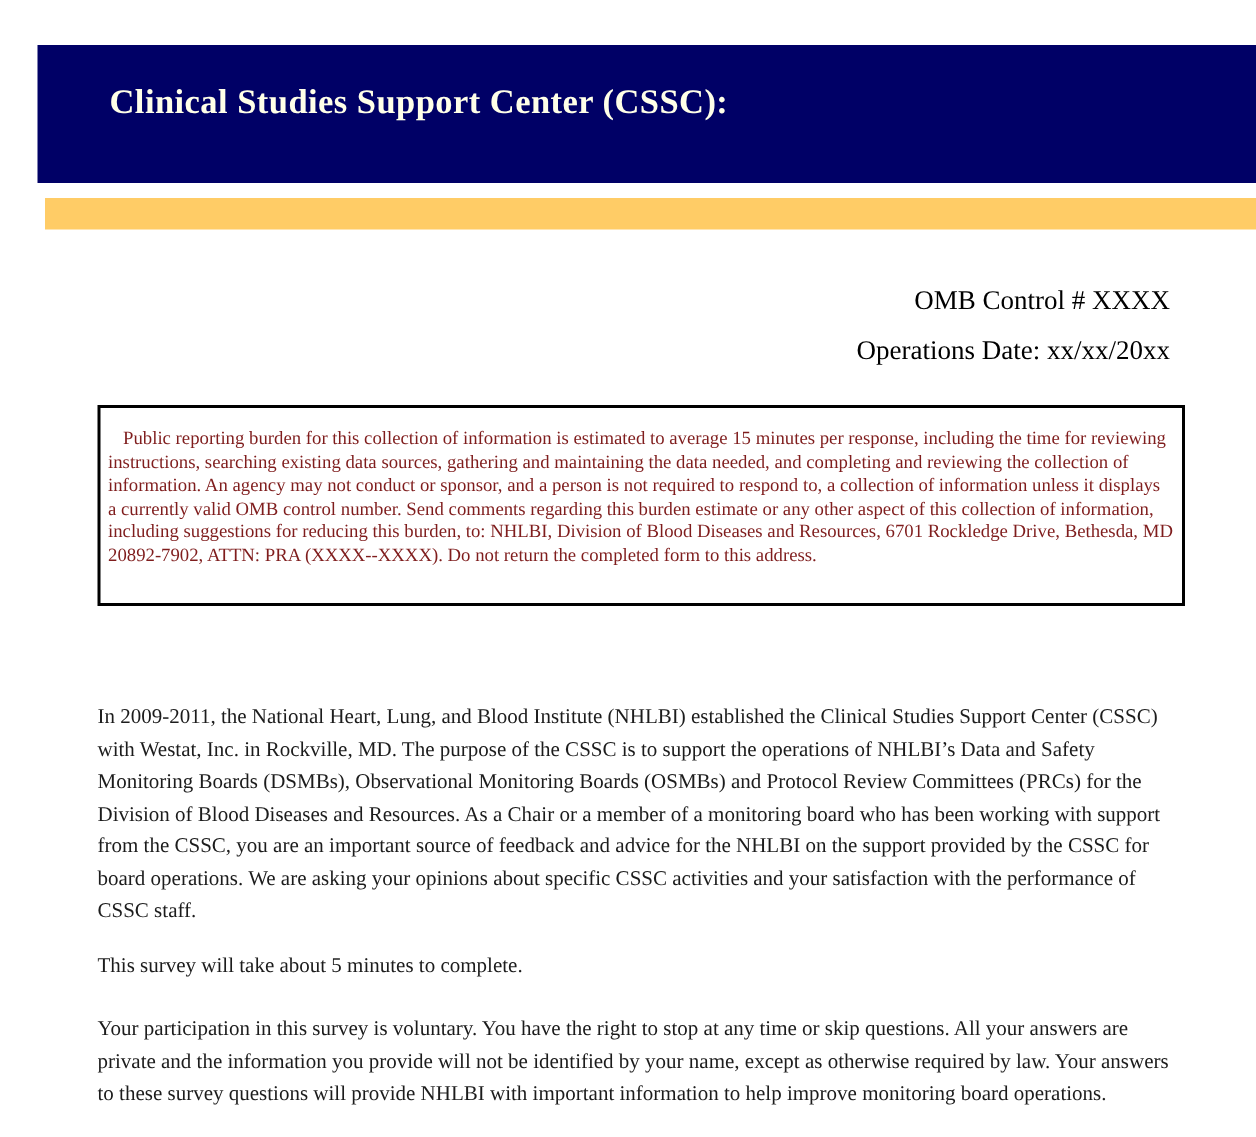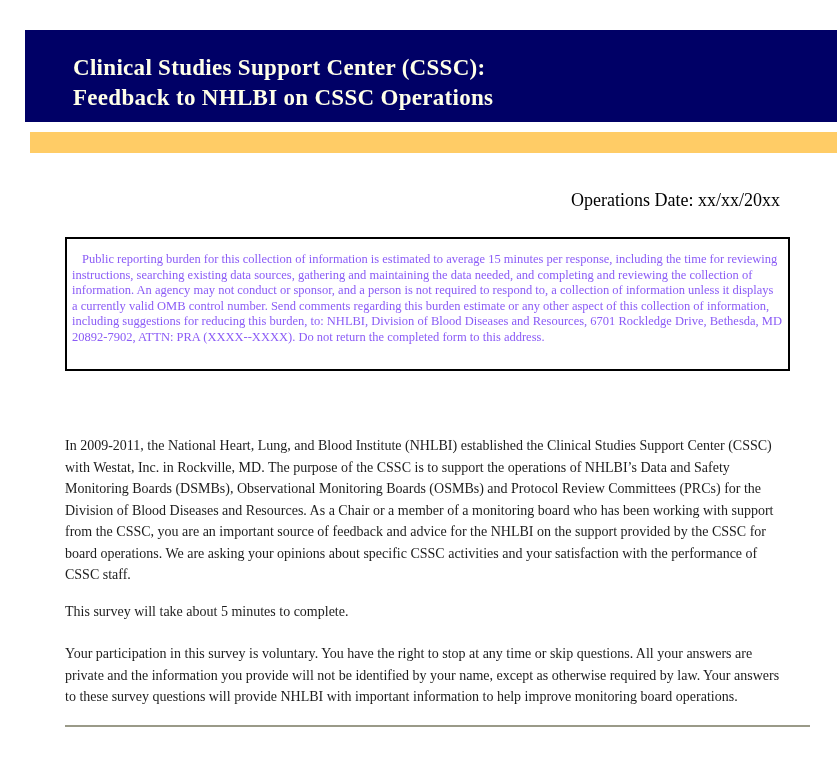--- a/index.html
+++ b/index.html
@@ -44,21 +44,21 @@
     line-height: 23px;
     color: #000;
   }
 
   .burden-box {
     margin-top: 25px;
     border: 2px solid #000;
     padding: 13px 6px 24px 5px;
     font-size: 12.5px;
     line-height: 15.5px;
-    color: #8b5cf6;
+    color: #7f1d1d;
   }
 
   .body-paragraph {
     font-size: 14px;
     line-height: 21.5px;
     color: #1c1c1c;
     text-align: left;
   }
   .p-intro   { margin-top: 64px; }
   .p-time    { margin-top: 15px; }
@@ -71,29 +71,29 @@
     height: 0;
     width: 100%;
   }
 </style>
 </head>
 <body>
 
 <header class="header-band">
   <h1>
     <span>Clinical Studies Support Center (CSSC):</span><br>
-    <span>Feedback to NHLBI on CSSC Operations</span>
   </h1>
 </header>
 
 <div class="gold-stripe"></div>
 
 <main class="content">
 
   <div class="omb-block">
+    <div>OMB Control # XXXX</div>
     <div>Operations Date: xx/xx/20xx</div>
   </div>
 
   <div class="burden-box">
     <span>Public reporting burden for this collection of information is estimated to average 15 minutes per response, including the time for reviewing instructions, searching existing data sources, gathering and maintaining the data needed, and completing and reviewing the collection of information. An agency may not conduct or sponsor, and a person is not required to respond to, a collection of information unless it displays a currently valid OMB control number. Send comments regarding this burden estimate or any other aspect of this collection of information, including suggestions for reducing this burden, to: NHLBI, Division of Blood Diseases and Resources, 6701 Rockledge Drive, Bethesda, MD 20892-7902, ATTN: PRA (XXXX--XXXX). Do not return the completed form to this address.</span>
   </div>
 
   <p class="body-paragraph p-intro">In 2009-2011, the National Heart, Lung, and Blood Institute (NHLBI) established the Clinical Studies Support Center (CSSC) with Westat, Inc. in Rockville, MD. The purpose of the CSSC is to support the operations of NHLBI’s Data and Safety Monitoring Boards (DSMBs), Observational Monitoring Boards (OSMBs) and Protocol Review Committees (PRCs) for the Division of Blood Diseases and Resources. As a Chair or a member of a monitoring board who has been working with support from the CSSC, you are an important source of feedback and advice for the NHLBI on the support provided by the CSSC for board operations. We are asking your opinions about specific CSSC activities and your satisfaction with the performance of CSSC staff.</p>
 
   <p class="body-paragraph p-time">This survey will take about 5 minutes to complete.</p>

